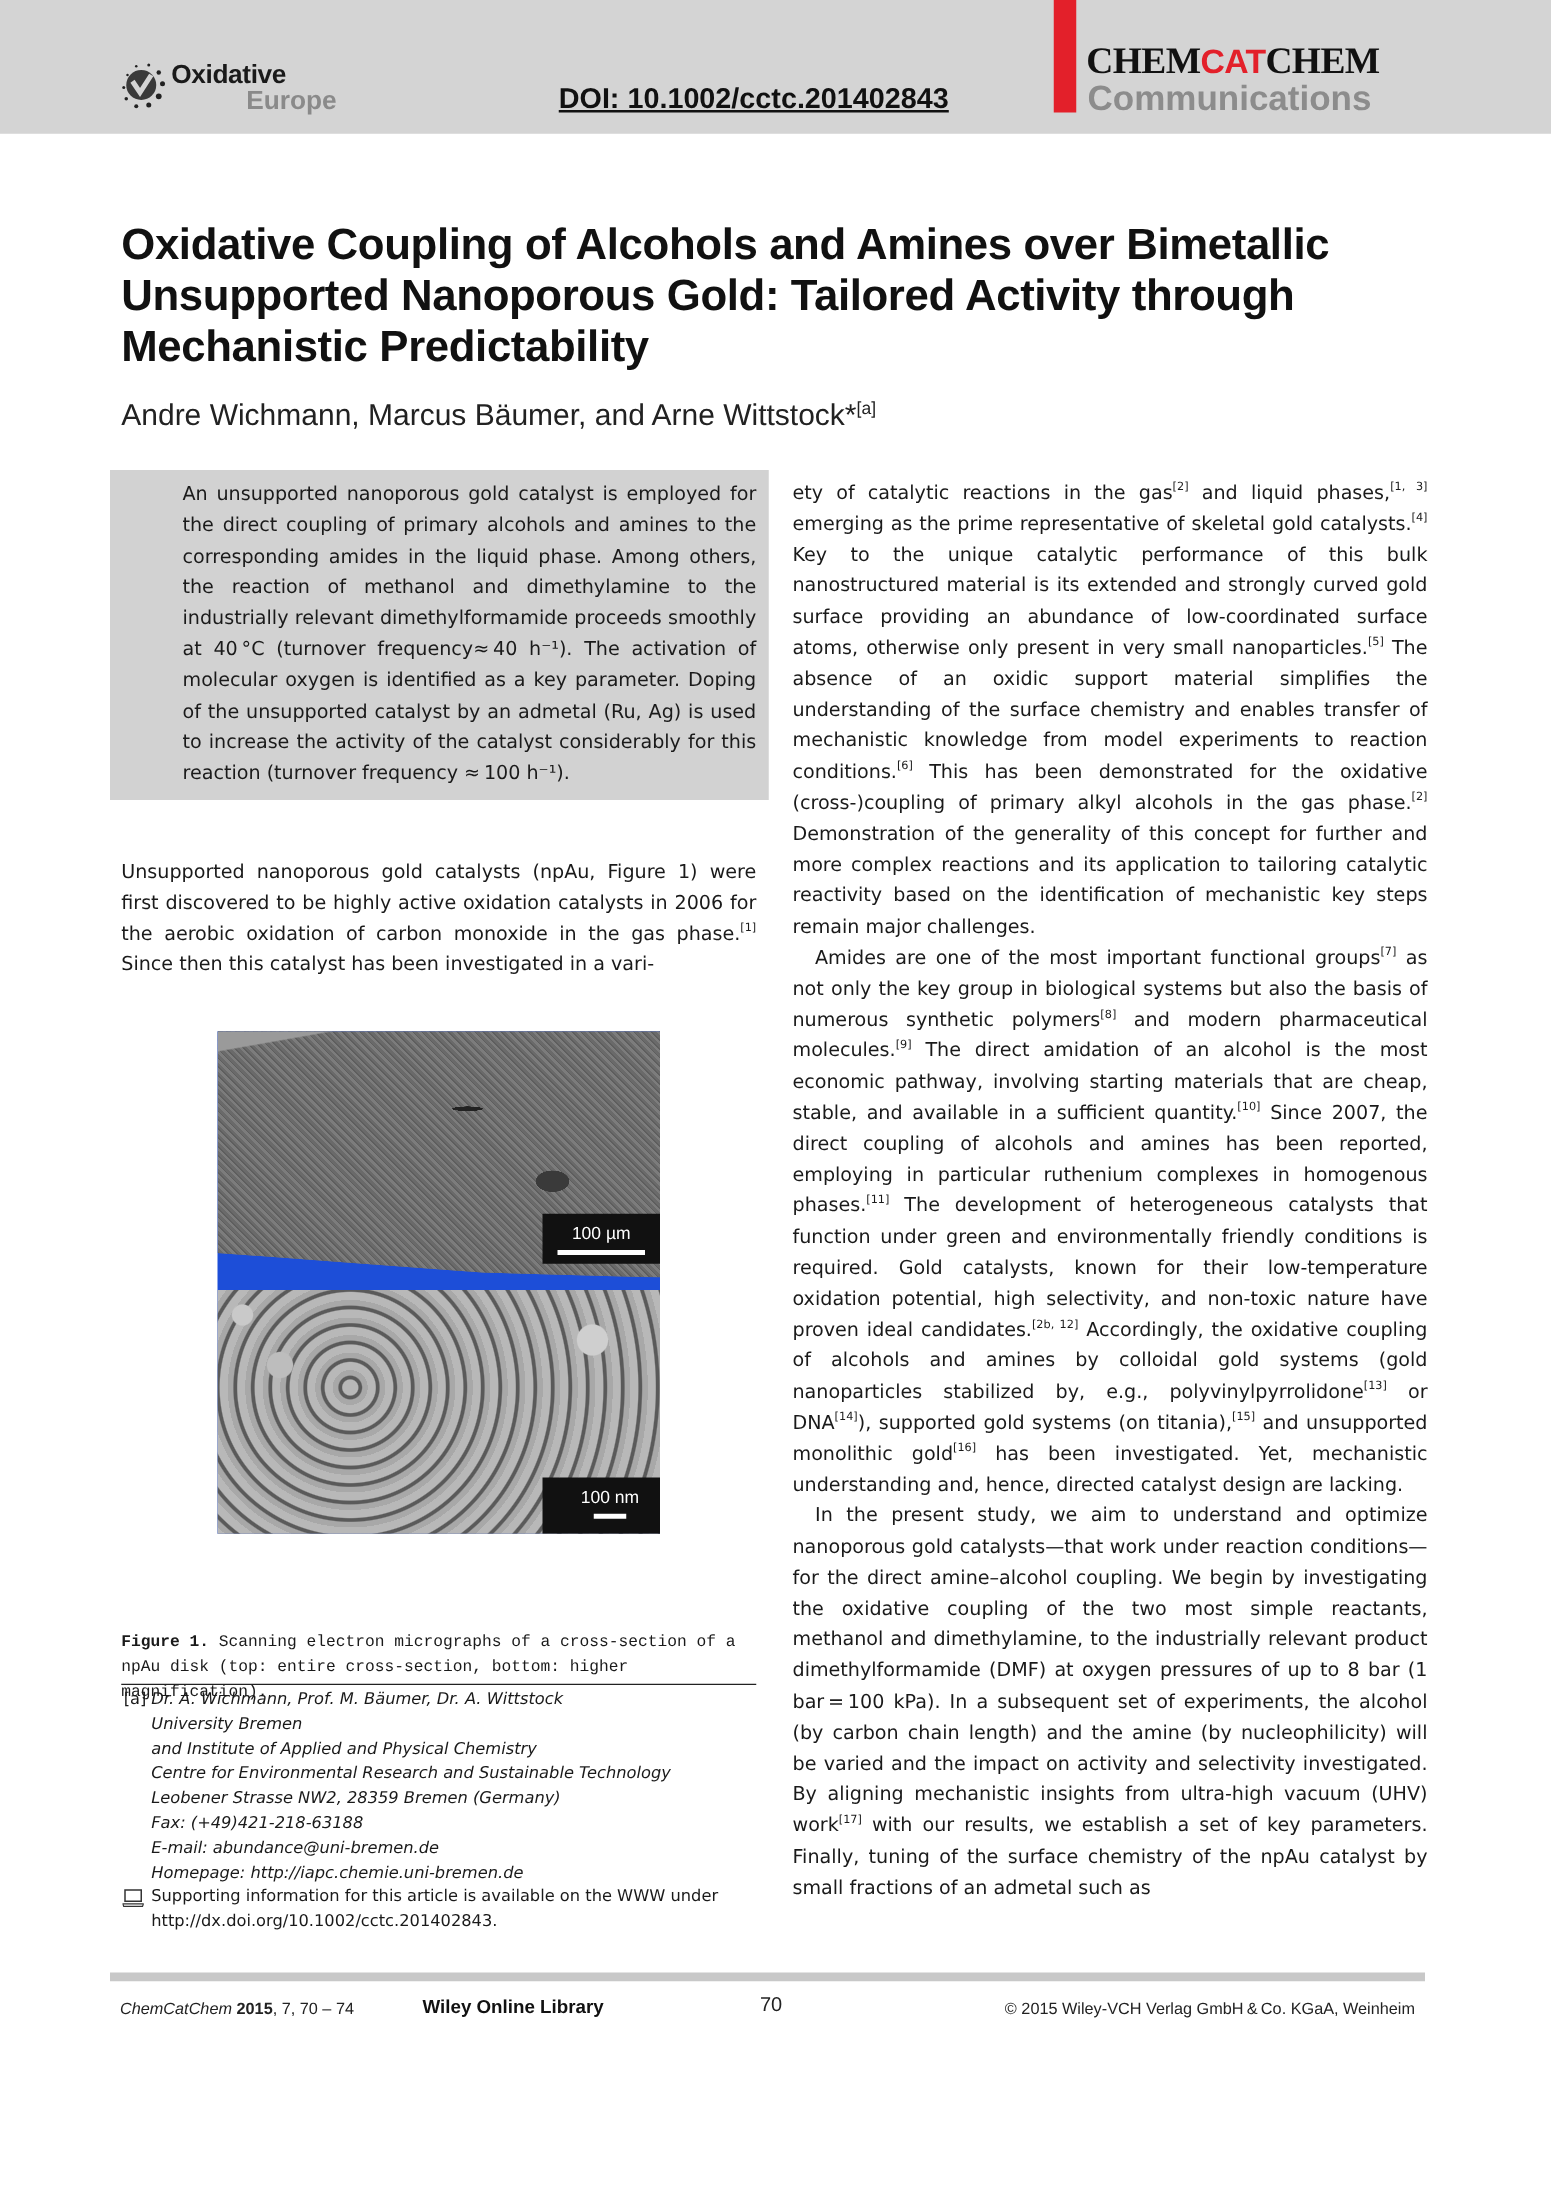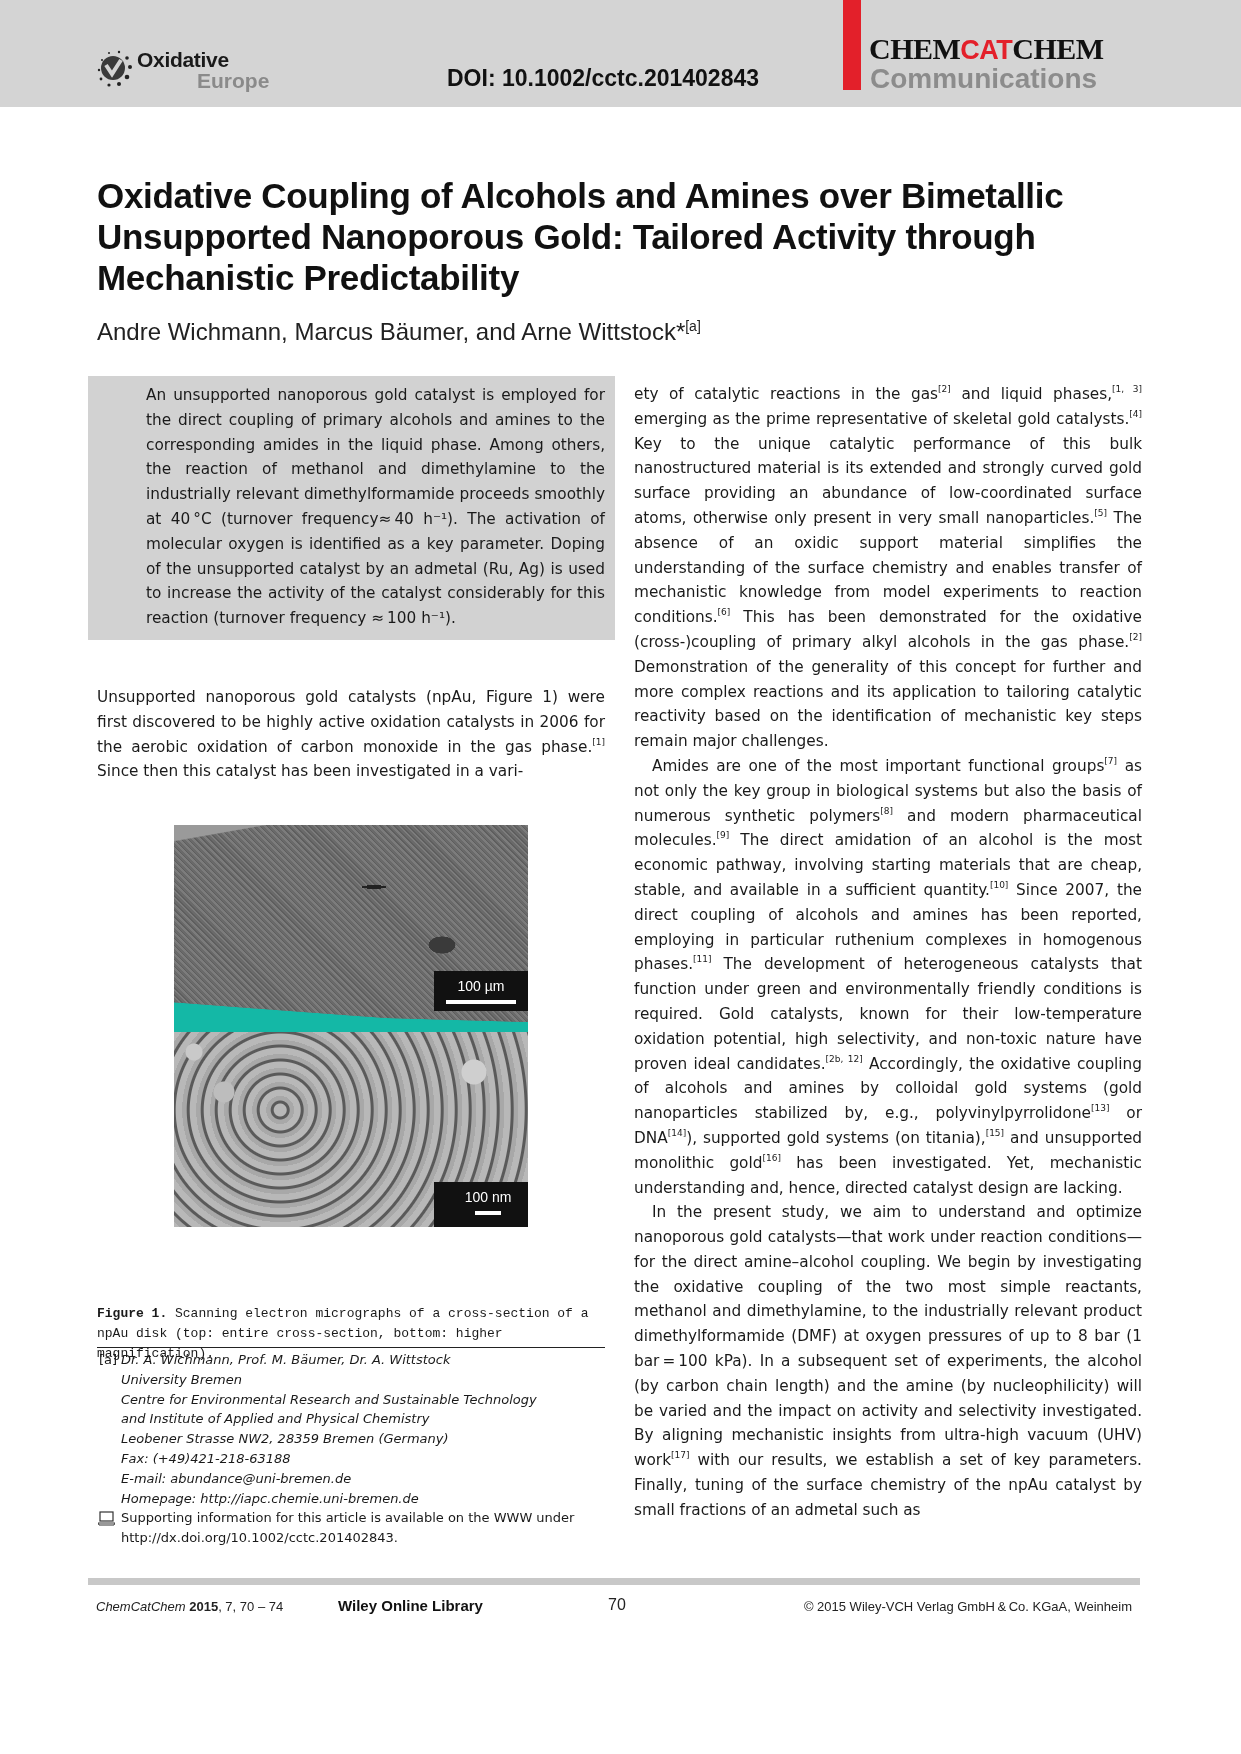--- a/index.html
+++ b/index.html
@@ -4,40 +4,40 @@
 <style>
   * { box-sizing: border-box; margin: 0; padding: 0; }
   html, body { width: 1241px; height: 1754px; background: #ffffff; overflow: hidden; }
   body { position: relative; font-family: "DejaVu Sans", "Liberation Sans", sans-serif; color: #1a1a1a; }
 
   .header { position: absolute; left: 0; top: 0; width: 1241px; height: 107px; background: #d4d4d4; }
   .logo { position: absolute; left: 97px; top: 46px; width: 190px; height: 50px; }
   .logo-mark { position: absolute; left: 0; top: 2px; width: 36px; height: 40px; }
   .logo-chem { position: absolute; left: 40px; top: 2px; font-family: "Liberation Sans", sans-serif; font-weight: bold; font-size: 21px; color: #1a1a1a; letter-spacing: -0.3px; }
   .logo-europe { position: absolute; left: 100px; top: 23px; font-family: "Liberation Sans", sans-serif; font-weight: bold; font-size: 21px; color: #8a8a8a; }
-  .doi { position: absolute; left: 447px; top: 65px; font-family: "Liberation Sans", sans-serif; font-weight: bold; font-size: 23px; color: #111; }
+  .doi { position: absolute; left: 447px; top: 65px; font-family: "Liberation Sans", sans-serif; font-weight: bold; font-size: 23px; color: #111; text-decoration: underline; }
   .red-bar { position: absolute; left: 843px; top: 0; width: 18px; height: 90px; background: #e3202a; }
   .journal { position: absolute; left: 869px; top: 32px; font-family: "Liberation Serif", serif; font-weight: bold; font-size: 30px; color: #111; letter-spacing: -0.5px; }
   .journal .cat { font-family: "Liberation Sans", sans-serif; color: #e3202a; font-size: 27px; }
   .section-label { position: absolute; left: 870px; top: 63px; font-family: "Liberation Sans", sans-serif; font-weight: bold; font-size: 28px; color: #8c8c8c; }
 
   .title { position: absolute; left: 97px; top: 175px; width: 1060px; font-family: "Liberation Sans", sans-serif; font-weight: bold; font-size: 35px; line-height: 41px; color: #111; letter-spacing: -0.3px; }
   .authors { position: absolute; left: 97px; top: 318px; font-family: "Liberation Sans", sans-serif; font-size: 24px; color: #222; }
   .authors sup { font-size: 14px; vertical-align: super; }
 
   .abstract { position: absolute; left: 88px; top: 376px; width: 527px; height: 264px; background: #d2d2d2; padding: 7px 10px 0 10px; }
   .col-text { font-family: "DejaVu Sans", sans-serif; font-size: 15.3px; line-height: 24.8px; text-align: justify; color: #1a1a1a; hyphens: manual; }
   .abstract .col-text { font-size: 15.3px; margin-left: 48px; }
   .col-text sup { font-size: 9px; vertical-align: 7px; line-height: 0; }
 
   .left-body { position: absolute; left: 97px; top: 685px; width: 508px; }
   .right-col { position: absolute; left: 634px; top: 382px; width: 508px; }
   .right-col p.indent { text-indent: 18px; }
 
-  .figure { position: absolute; left: 174px; top: 825px; width: 354px; height: 402px; background: #14b8a6; overflow: hidden; }
+  .figure { position: absolute; left: 174px; top: 825px; width: 354px; height: 402px; background: #1d4ed8; overflow: hidden; }
   .sem-top { position: absolute; left: 0; top: 0; width: 354px; height: 197px;
     background:
       linear-gradient(170deg, #9a9a9a 0 6%, transparent 6.5%),
       radial-gradient(ellipse 22px 14px at 268px 120px, #3a3a3a 60%, transparent 62%),
       radial-gradient(ellipse 20px 3px at 200px 62px, #222 60%, transparent 62%),
       repeating-linear-gradient(45deg, #6a6a6a 0 2px, #7c7c7c 2px 4px, #5e5e5e 4px 5px),
       #707070;
     clip-path: polygon(0 0, 100% 0, 100% 100%, 60% 98%, 30% 94%, 0 90%);
   }
   .sem-bottom { position: absolute; left: 0; top: 207px; width: 354px; height: 195px;
@@ -130,22 +130,22 @@
 </div>
 <p class="caption"><b>Figure 1.</b><span> Scanning electron micrographs of a cross-section of a npAu disk (top: entire cross-section, bottom: higher magnification).</span></p>
 
 <div class="fn-rule"></div>
 <div class="footnote">
   <div class="fn-row">
     <span class="fn-tag">[a]</span>
     <div class="fn-lines">
       <div>Dr. A. Wichmann, Prof. M. Bäumer, Dr. A. Wittstock</div>
       <div>University Bremen</div>
+      <div>and Institute of Applied and Physical Chemistry</div>
       <div>Centre for Environmental Research and Sustainable Technology</div>
-      <div>and Institute of Applied and Physical Chemistry</div>
       <div>Leobener Strasse NW2, 28359 Bremen (Germany)</div>
       <div>Fax: (+49)421-218-63188</div>
       <div>E-mail: abundance@uni-bremen.de</div>
       <div>Homepage: http://iapc.chemie.uni-bremen.de</div>
     </div>
   </div>
   <div class="si-row">
     <svg class="si-icon" viewBox="0 0 17 15">
       <rect x="2" y="1" width="13" height="9" fill="none" stroke="#333" stroke-width="1.2"></rect>
       <path d="M0 12 L17 12 L16 14 L1 14 Z" fill="none" stroke="#333" stroke-width="1"></path>

